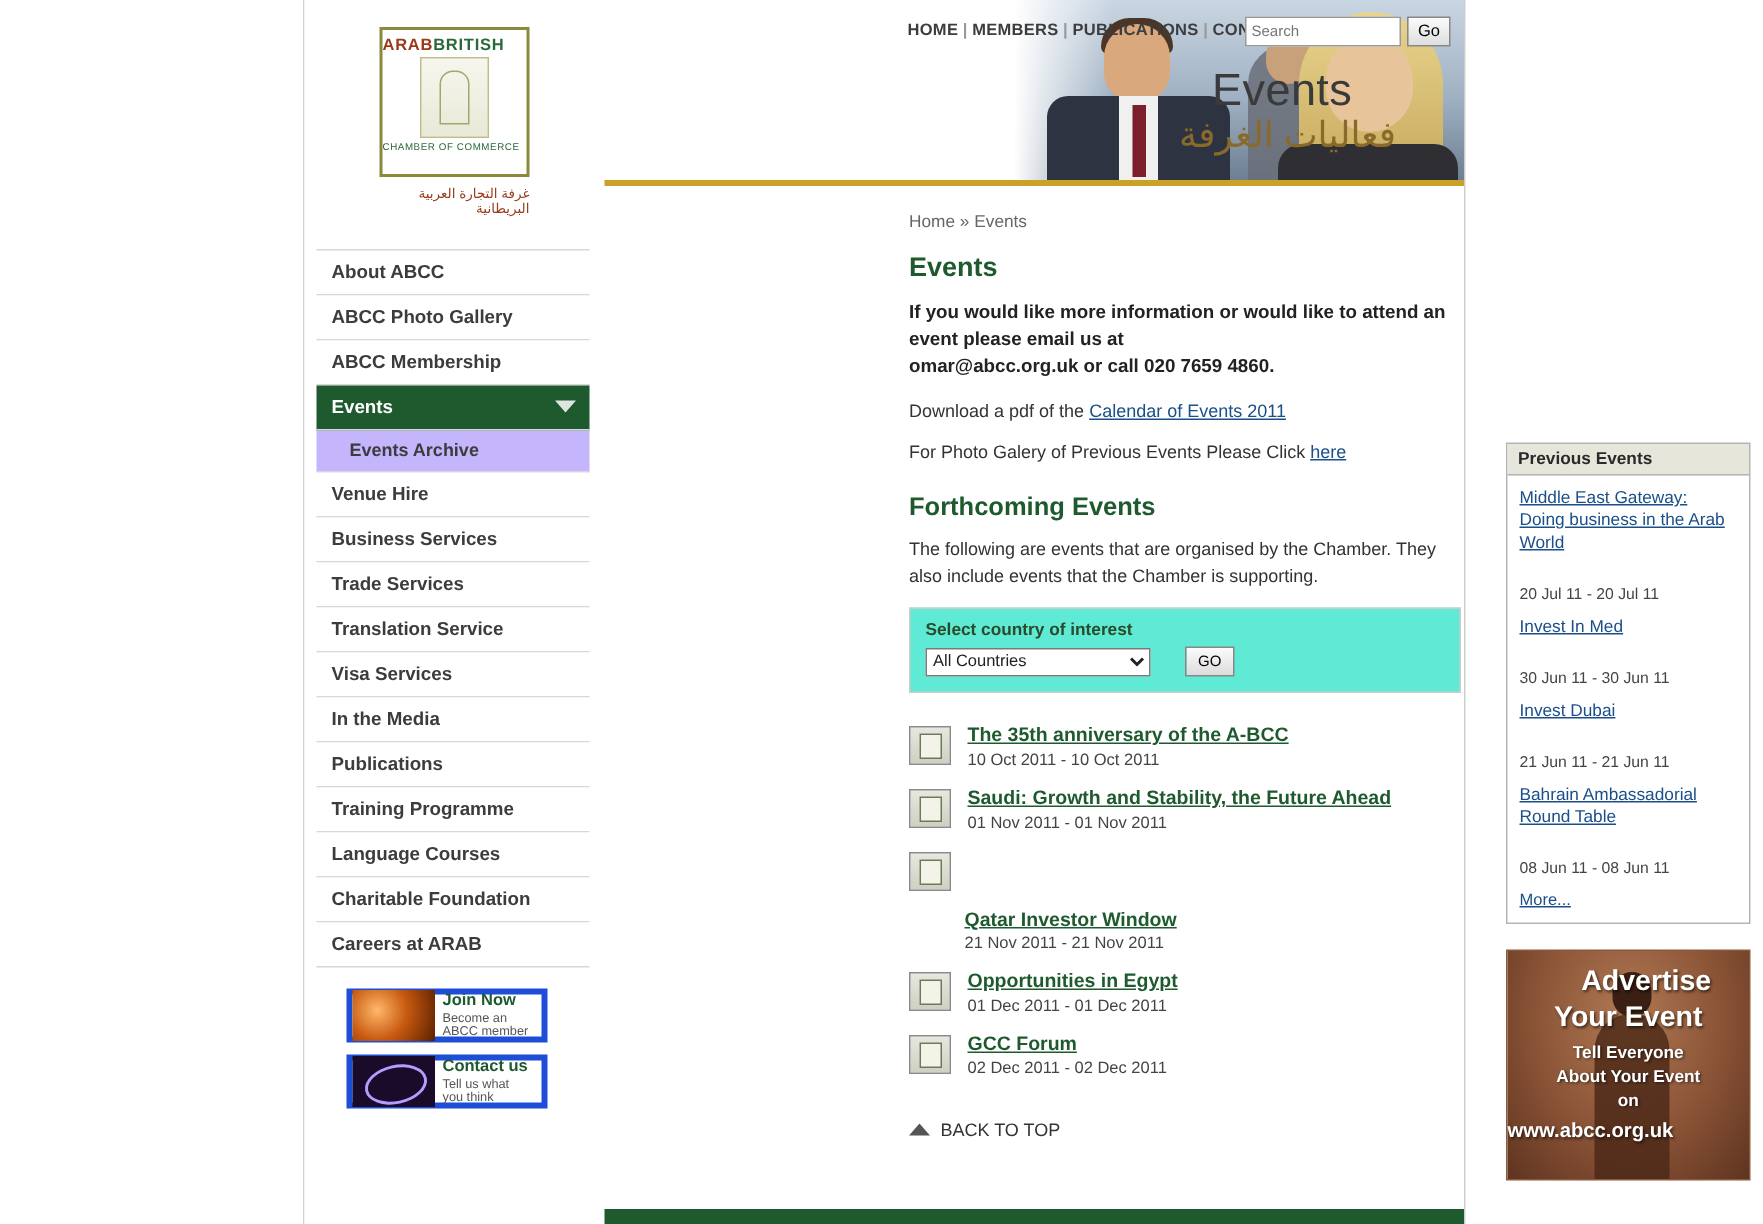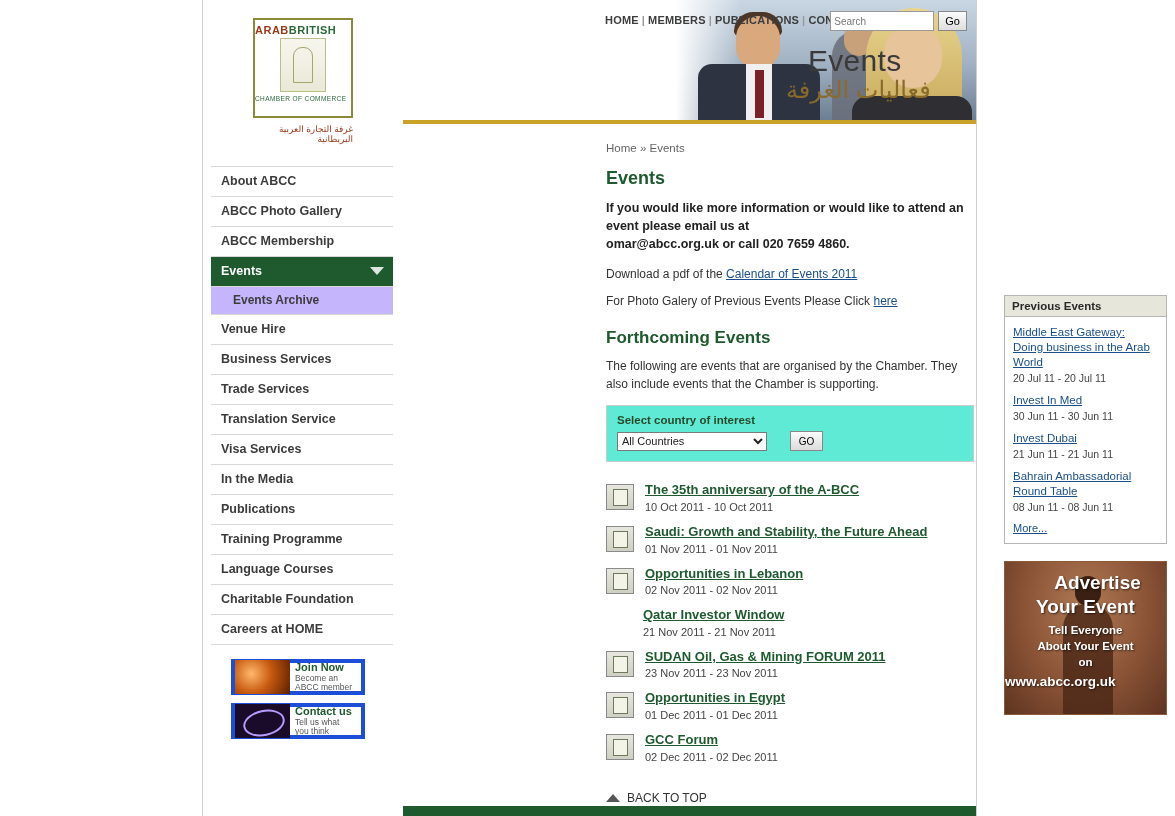--- a/index.html
+++ b/index.html
@@ -538,21 +538,21 @@
   .pe-title {
     font-size: 11.5px;
     color: #1a4f8a;
     text-decoration: underline;
     cursor: pointer;
     line-height: 1.3;
   }
   .pe-date {
     font-size: 10.5px;
     color: #444;
-    margin-top: 2px;
+    margin-top: 20px;
   }
   .pe-more {
     font-size: 11px;
     color: #1a4f8a;
     text-decoration: underline;
     cursor: pointer;
   }
   .advert {
     margin-top: 17px;
     width: 163px;
@@ -673,21 +673,21 @@
         <div class="nav-item"><span>Venue Hire</span></div>
         <div class="nav-item"><span>Business Services</span></div>
         <div class="nav-item"><span>Trade Services</span></div>
         <div class="nav-item"><span>Translation Service</span></div>
         <div class="nav-item"><span>Visa Services</span></div>
         <div class="nav-item"><span>In the Media</span></div>
         <div class="nav-item"><span>Publications</span></div>
         <div class="nav-item"><span>Training Programme</span></div>
         <div class="nav-item"><span>Language Courses</span></div>
         <div class="nav-item"><span>Charitable Foundation</span></div>
-        <div class="nav-item"><span>Careers at HOME</span></div>
+        <div class="nav-item"><span>Careers at ARAB</span></div>
       </div>
 
       <div class="promos">
         <div class="promo join">
           <div class="thumb"></div>
           <div class="ptext">
             <div class="ptitle">Join Now</div>
             <div class="psub">Become an</div>
             <div class="psub">ABCC member</div>
           </div>
@@ -779,37 +779,26 @@
           </div>
           <div class="event-row">
             <div class="event-icon"></div>
             <div>
               <div class="event-title">Saudi: Growth and Stability, the Future Ahead</div>
               <div class="event-date">01 Nov 2011 - 01 Nov 2011</div>
             </div>
           </div>
           <div class="event-row">
             <div class="event-icon"></div>
-            <div>
-              <div class="event-title">Opportunities in Lebanon</div>
-              <div class="event-date">02 Nov 2011 - 02 Nov 2011</div>
-            </div>
           </div>
           <div class="event-row">
             <div class="event-icon blank"></div>
             <div>
               <div class="event-title">Qatar Investor Window</div>
               <div class="event-date">21 Nov 2011 - 21 Nov 2011</div>
-            </div>
-          </div>
-          <div class="event-row">
-            <div class="event-icon"></div>
-            <div>
-              <div class="event-title">SUDAN Oil, Gas &amp; Mining FORUM 2011</div>
-              <div class="event-date">23 Nov 2011 - 23 Nov 2011</div>
             </div>
           </div>
           <div class="event-row">
             <div class="event-icon"></div>
             <div>
               <div class="event-title">Opportunities in Egypt</div>
               <div class="event-date">01 Dec 2011 - 01 Dec 2011</div>
             </div>
           </div>
           <div class="event-row">

